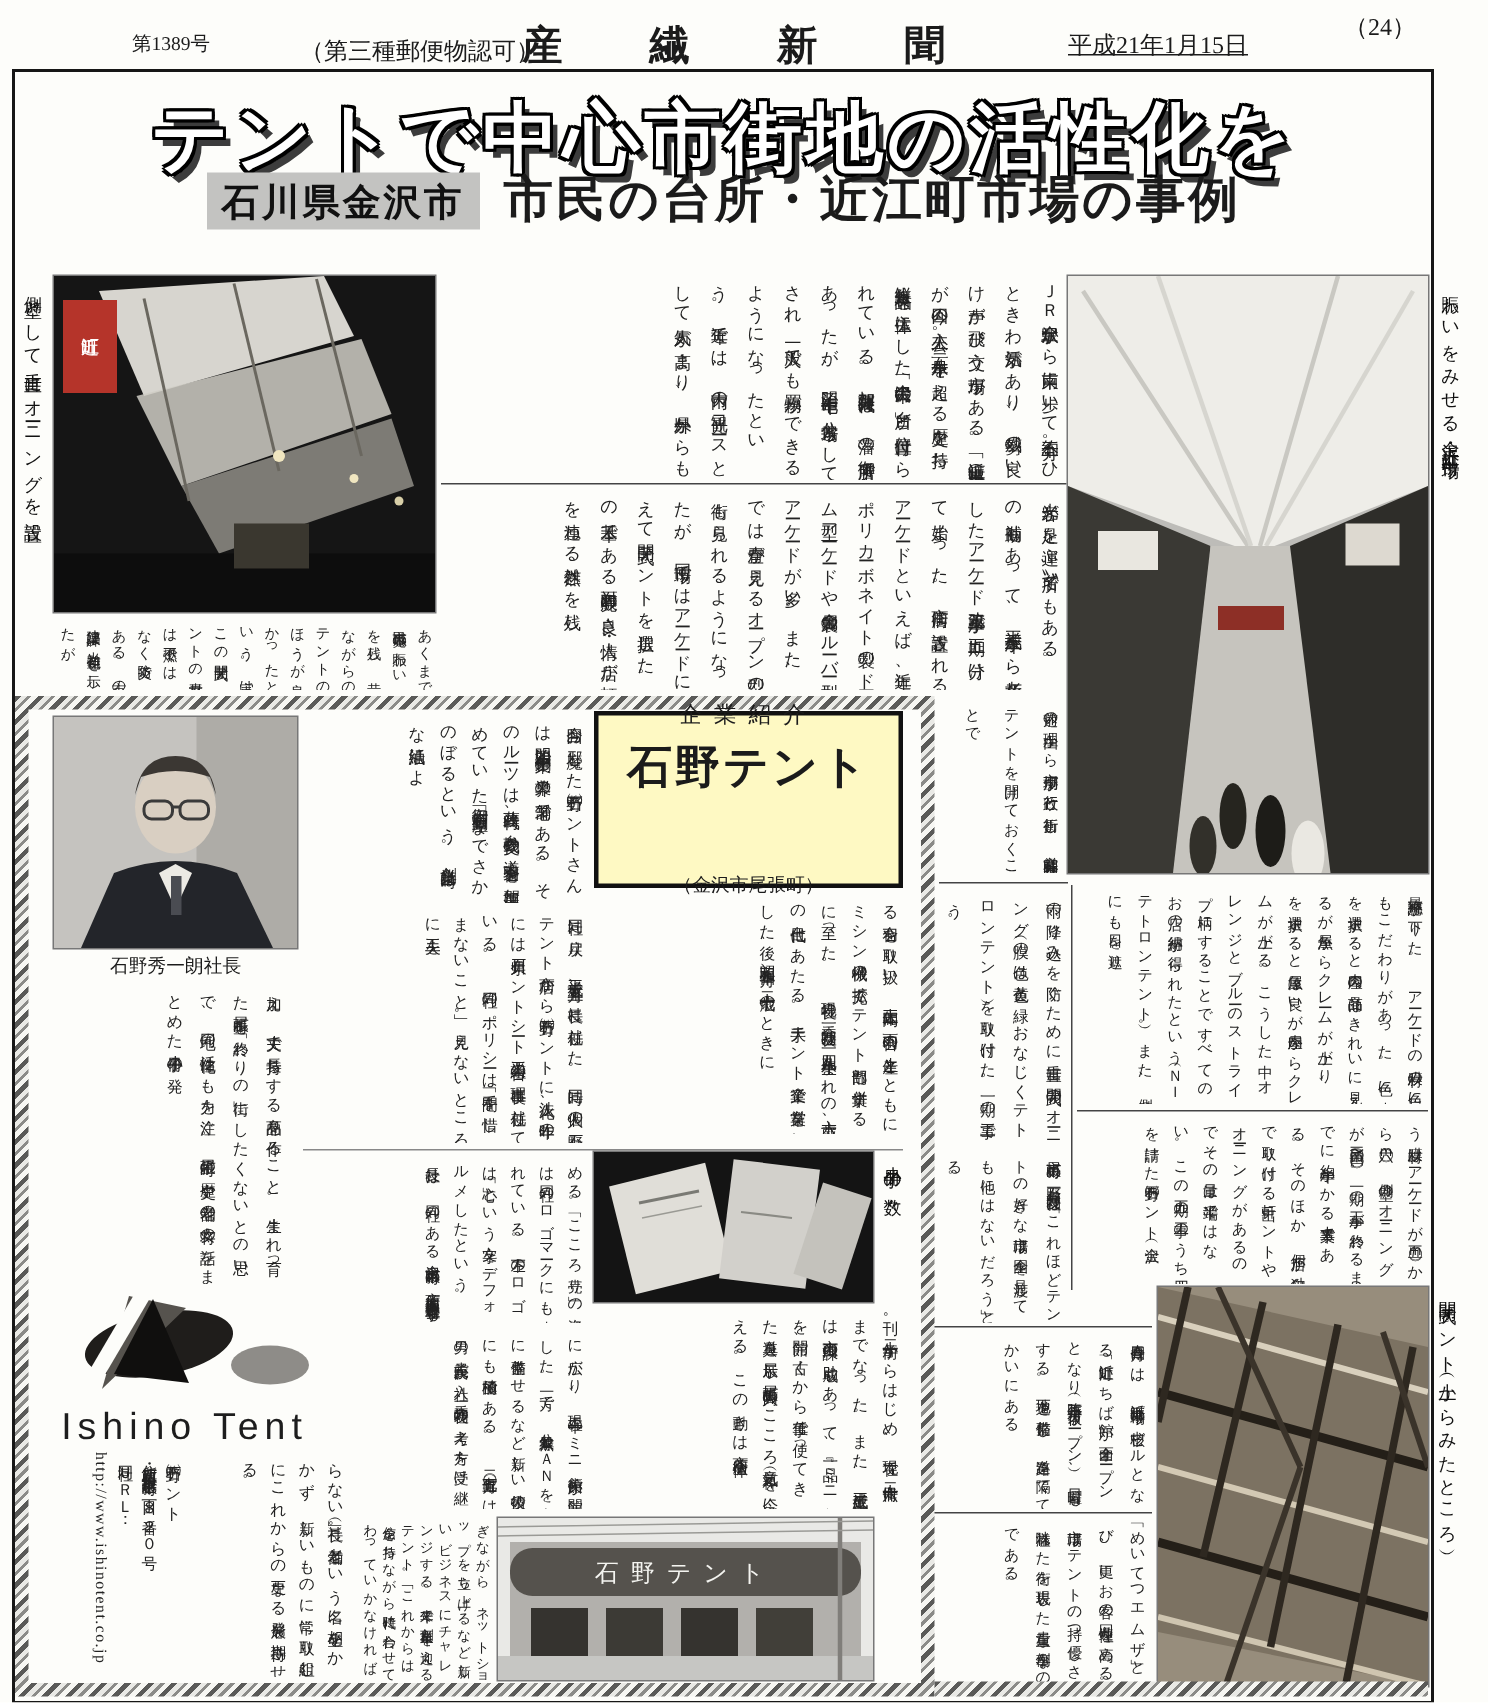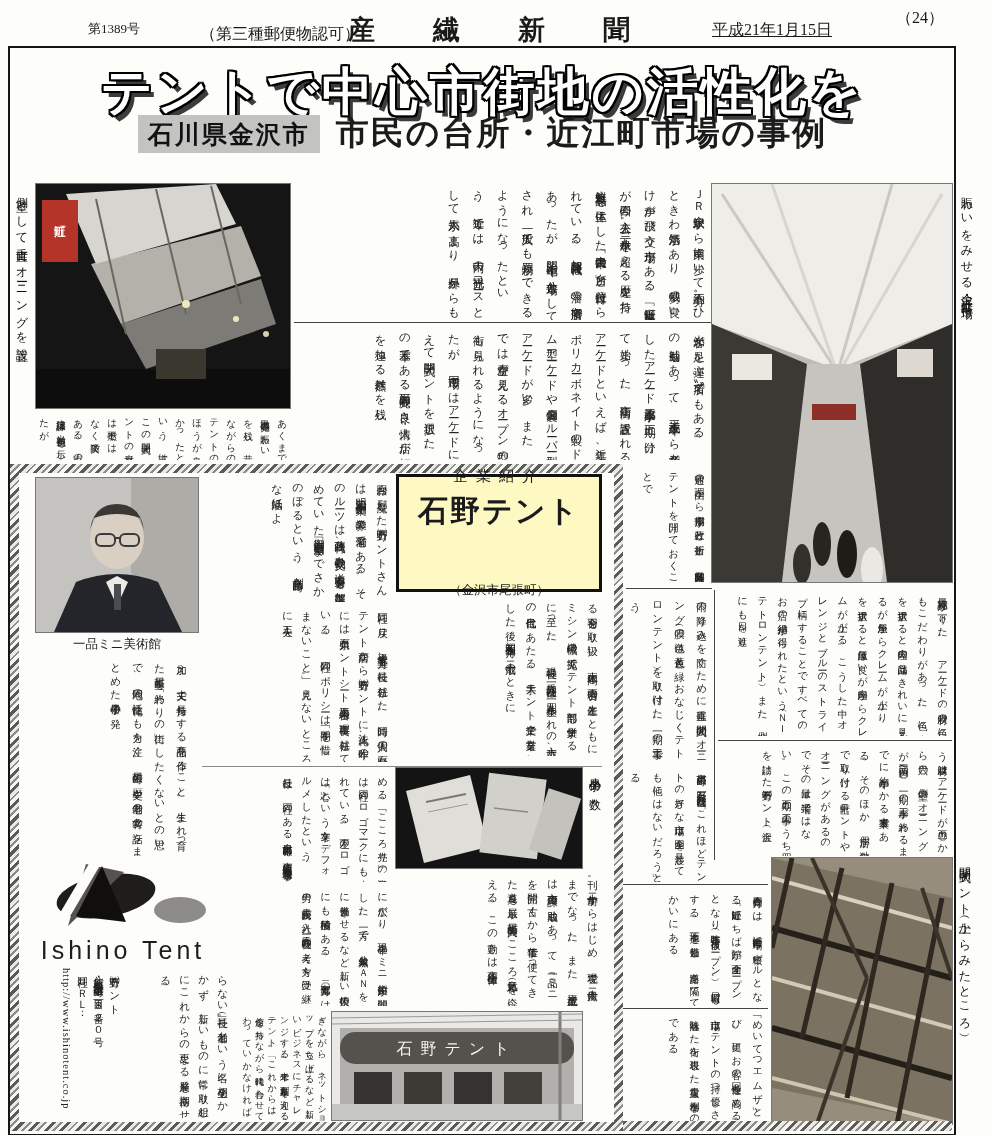--- a/index.html
+++ b/index.html
@@ -142,21 +142,21 @@
       <path d="M18,154 L40,104 Q81,88 122,104 L146,154 Z" fill="#23252a"></path>
       <polygon points="70,104 81,128 92,104 81,98" fill="#eceae4"></polygon>
       <rect x="78" y="106" width="7" height="26" fill="#4a4c52"></rect>
       <ellipse cx="81" cy="60" rx="27" ry="31" fill="#d9cfc2"></ellipse>
       <path d="M54,52 Q58,26 81,26 Q104,26 108,52 L104,40 Q81,32 58,40 Z" fill="#3b3733"></path>
       <rect x="60" y="56" width="19" height="12" rx="5" fill="none" stroke="#3a3a3a" stroke-width="2"></rect>
       <rect x="84" y="56" width="19" height="12" rx="5" fill="none" stroke="#3a3a3a" stroke-width="2"></rect>
       <line x1="79" y1="60" x2="84" y2="60" stroke="#3a3a3a" stroke-width="2"></line>
     </svg>
   </div>
-  <div class="abs" style="left:36px;top:636px;width:162px;text-align:center;font-size:12.5px;">一品ミニ美術館</div>
+  <div class="abs" style="left:36px;top:636px;width:162px;text-align:center;font-size:12.5px;">石野秀一朗社長</div>
 
   <div class="abs kigyo-box" style="left:396px;top:474px;width:200px;height:112px;">
     <div style="font-size:15px;letter-spacing:8px;">企業紹介</div>
     <div style="font-size:30px;font-weight:bold;letter-spacing:2px;">石野テント</div>
     <div style="font-size:12.5px;margin-top:45px;">（金沢市尾張町）</div>
   </div>
 
   <div class="abs body-v" style="left:202px;top:476px;width:190px;height:126px;font-size:11px;line-height:21px;">今回お邪魔した㈱石野テントさんは明治四十二年創業の業界の老舗である。そのルーツは藩政時代、参勤交代の道中蓑合羽を加賀藩に納めていた御用商「石動屋」までさかのぼるという。創業当時は、近代的な油紙によ</div>
   <div class="abs body-v" style="left:396px;top:596px;width:206px;height:160px;font-size:10.5px;line-height:20.5px;">る合羽を取り扱い、大正年間に雨合羽の生産とともにミシン機械の拡充でテント部門も併業するに至った。　現社長の秀一朗社長は一九四八年生まれの六十歳、石野家の七代目にあたる。大手テント企業で営業を担当した後、昭和五十年四月、二十七歳のときに</div>
   <div class="abs body-v" style="left:202px;top:604px;width:190px;height:158px;font-size:10.5px;line-height:19px;">同社に戻り、平成十五年五月、社長に就任した。同時に個人の石野テント商店から㈱石野テントに法人化、昨年の五月には石川県テントシート工業組合の理事長に就任している。　同社のポリシーは「手間を惜しまないこと」。見えないところに工夫を</div>

